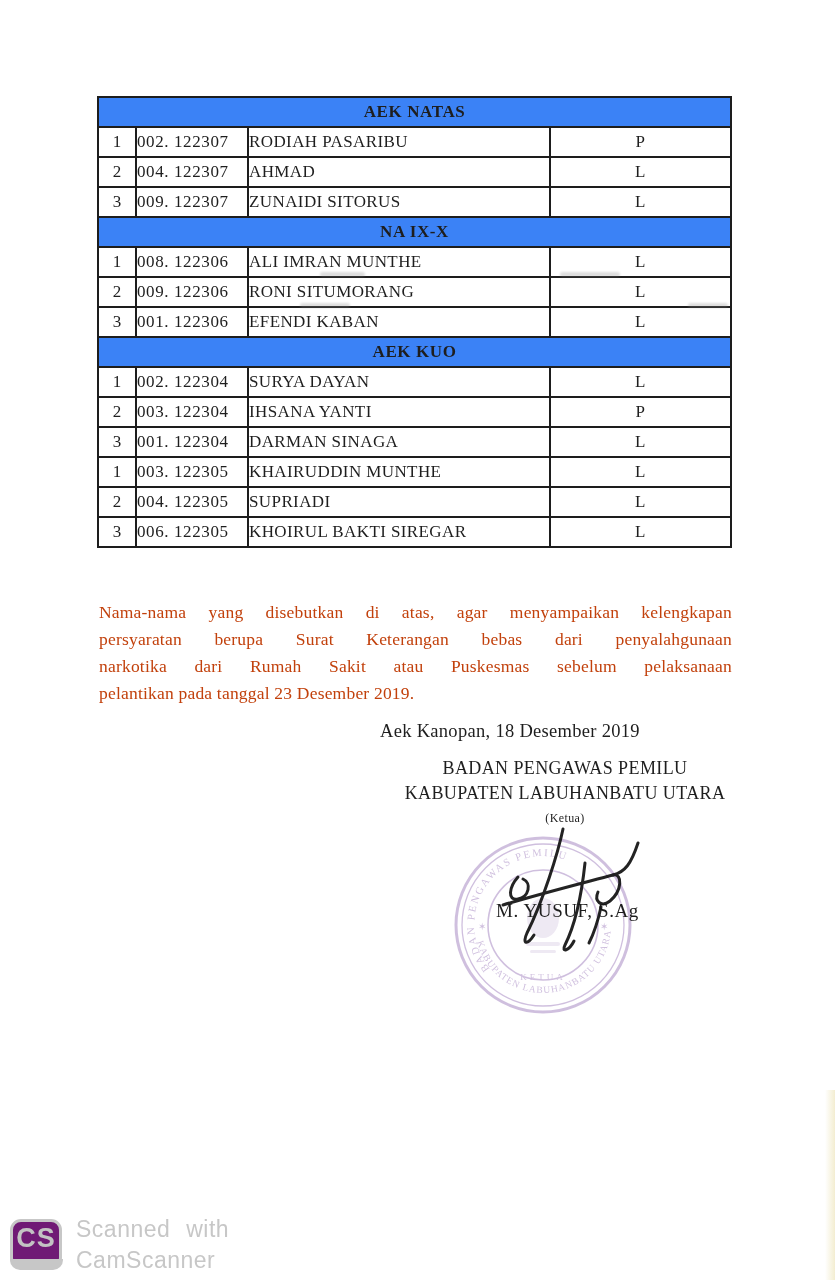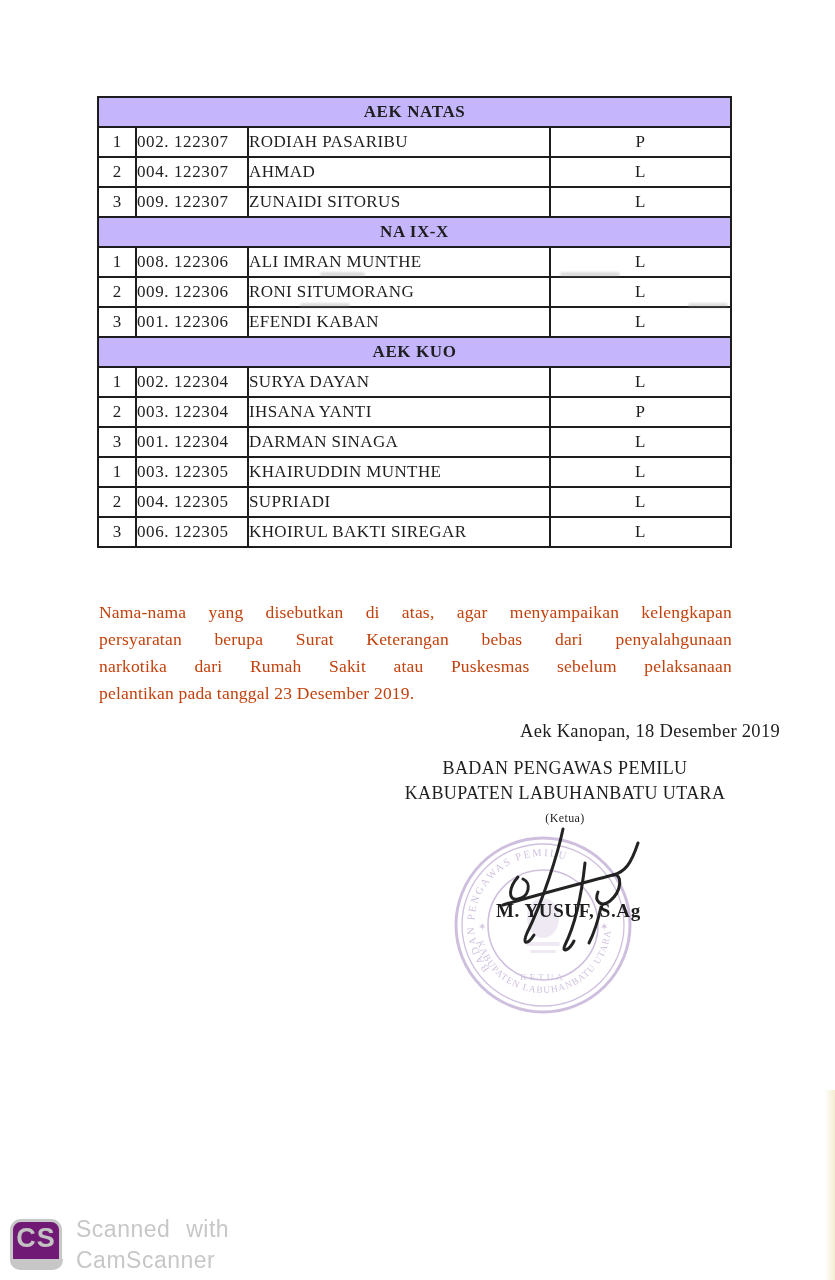--- a/index.html
+++ b/index.html
@@ -12,41 +12,41 @@
   table.roster{
     position:absolute;left:97px;top:96px;width:633px;
     border-collapse:collapse;table-layout:fixed;
     border:2.5px solid #1d1d1d;
   }
   table.roster td{
     border:2px solid #1d1d1d;height:28px;font-size:17px;
     padding:0;overflow:hidden;white-space:nowrap;
   }
   td.section-cell{
-    background:#c4b5fd;text-align:center;font-weight:600;
+    background:#3b82f6;text-align:center;font-weight:600;
     letter-spacing:.6px;font-size:17.5px;
   }
   td.col-no{text-align:center;}
   td.col-code{padding-left:5px;letter-spacing:.6px;}
   td.col-name{padding-left:6px;letter-spacing:.4px;}
   td.col-gender{text-align:center;letter-spacing:.5px;}
 
   
   .paragraph{position:absolute;left:99px;top:599px;width:633px;font-size:17.5px;color:#c2410c;}
   .paragraph .pline{line-height:27px;text-align:justify;text-align-last:justify;letter-spacing:.2px;}
   .paragraph .pline.last{text-align-last:left;}
 
   
-  .place-date{position:absolute;left:380px;top:721px;width:400px;text-align:right;font-size:18.5px;letter-spacing:.3px;}
+  .place-date{position:absolute;left:380px;top:721px;width:400px;text-align:left;font-size:18.5px;letter-spacing:.3px;}
   .org-block{position:absolute;left:390px;top:756px;width:350px;text-align:center;font-size:18px;line-height:25px;letter-spacing:.4px;}
   .org-role{display:block;font-size:12px;}
 
   .stamp{position:absolute;left:448px;top:830px;opacity:.55;}
   .signature{position:absolute;left:455px;top:815px;}
-  .signer-name{position:absolute;left:496px;top:900px;font-size:19px;font-weight:700;letter-spacing:.6px;}
+  .signer-name{position:absolute;left:496px;top:900px;font-size:19px;font-weight:400;letter-spacing:.6px;}
 
   
   .smudge{position:absolute;background:#8a8a8a;opacity:.28;filter:blur(1px);height:5px;border-radius:3px;}
   .edge-tint{position:absolute;right:0;top:1090px;width:10px;height:190px;
     background:linear-gradient(to left, rgba(233,222,170,.55), rgba(233,222,170,0));}
 
   
   .cs-badge{position:absolute;left:10px;top:1219px;width:52px;height:50px;
     border:3.5px solid #c7c7c7;border-radius:11px;box-sizing:border-box;background:#701a75;}
   .cs-badge-bar{position:absolute;left:-3.5px;right:-3.5px;bottom:-3.5px;height:11px;

